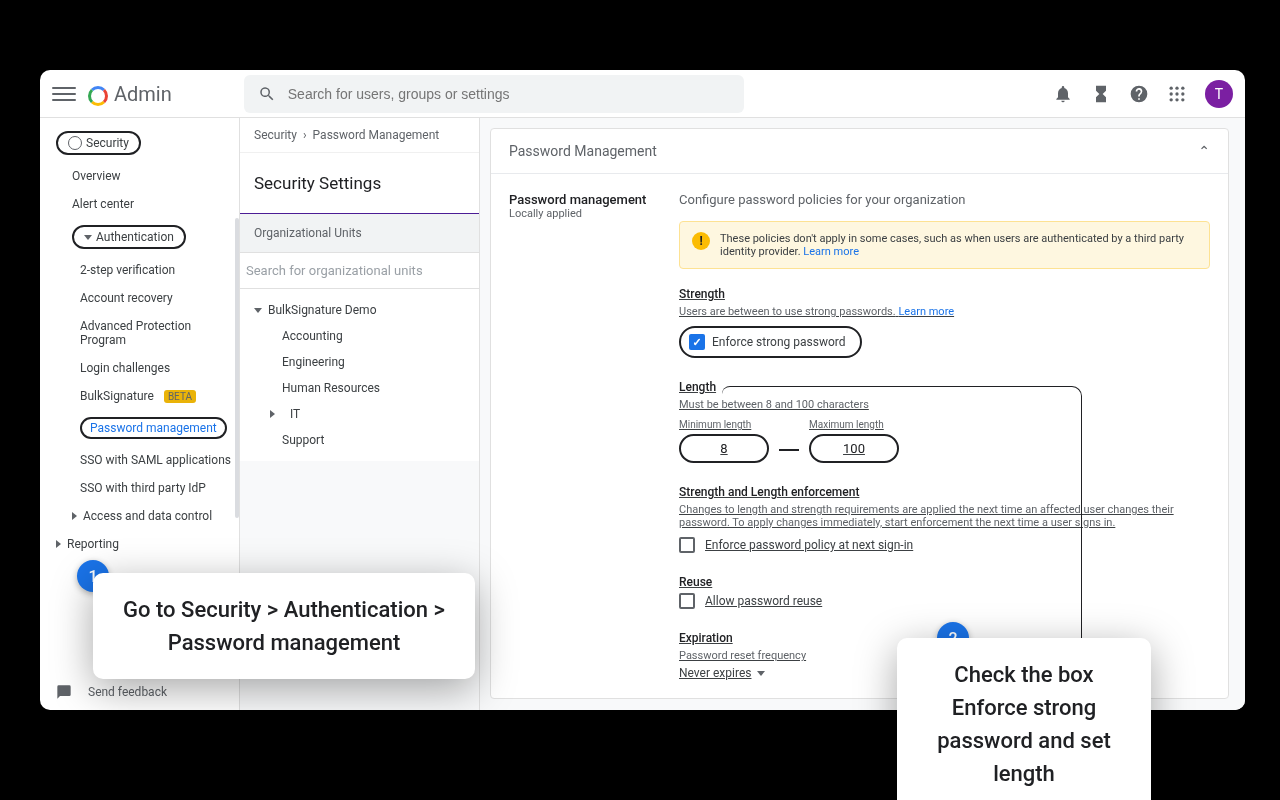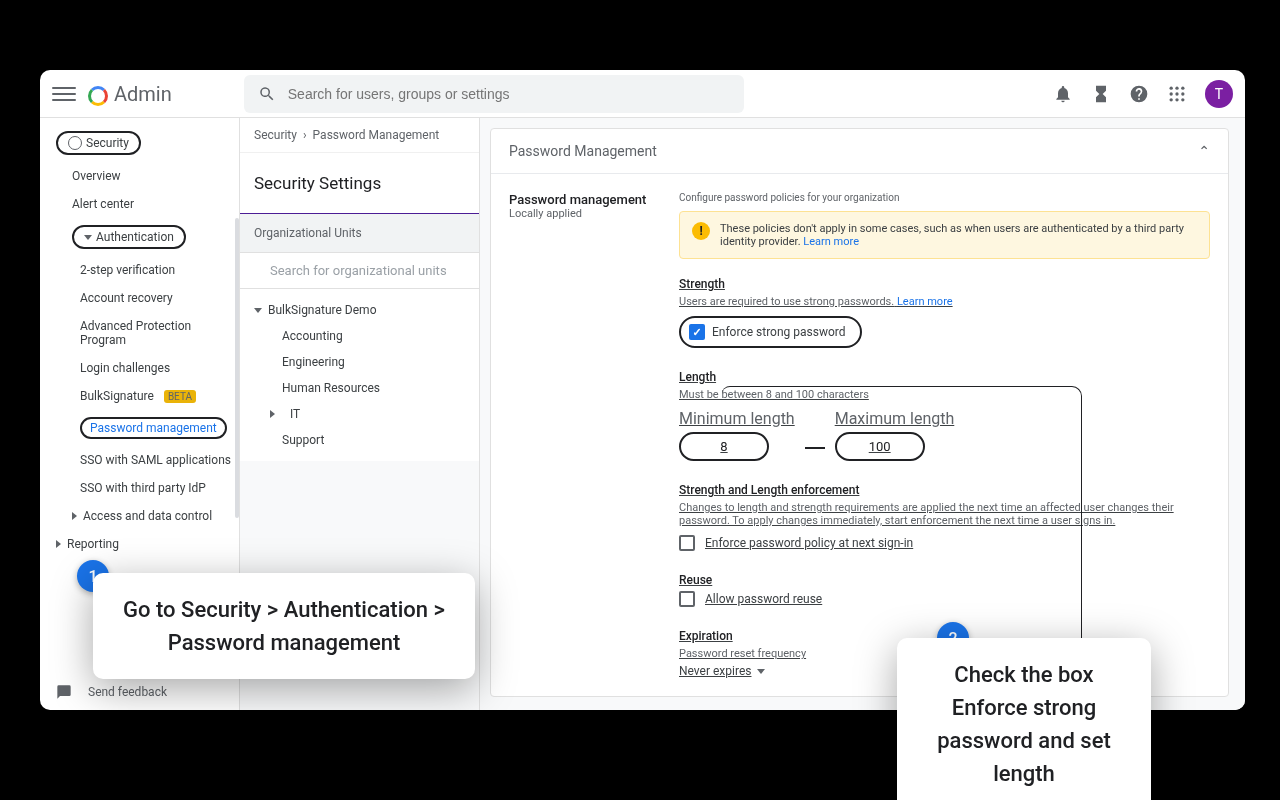--- a/index.html
+++ b/index.html
@@ -28,48 +28,48 @@
 .arrow-r { width: 0; height: 0; border-top: 4px solid transparent; border-bottom: 4px solid transparent; border-left: 5px solid #5f6368; }
 .arrow-d { width: 0; height: 0; border-left: 4px solid transparent; border-right: 4px solid transparent; border-top: 5px solid #5f6368; }
 .pill-blue { border: 2px solid #202124; border-radius: 12px; padding: 2px 8px; color: #1a73e8; font-size: 12px; display: inline-block; }
 .beta { background: #eab308; color: #5f6368; font-size: 10px; padding: 1px 4px; border-radius: 3px; margin-left: 4px; }
 .feedback { position: absolute; bottom: 10px; left: 16px; font-size: 12px; color: #5f6368; display: flex; align-items: center; gap: 16px; }
 .ou-panel { width: 240px; background: #f8f9fa; border-right: 1px solid #e0e0e0; }
 .breadcrumb { padding: 10px 14px; font-size: 12px; color: #5f6368; background: #fff; border-bottom: 1px solid #f0f0f0; }
 .breadcrumb .sep { margin: 0 6px; }
 .ou-title { font-size: 17px; color: #202124; padding: 20px 14px; background: #fff; }
 .ou-header { padding: 12px 14px; font-size: 12px; color: #5f6368; background: #f1f3f4; border-top: 1px solid #4c1d95; border-bottom: 1px solid #e0e0e0; }
-.ou-search { padding: 10px 30px; font-size: 13px; color: #9aa0a6; border-bottom: 1px solid #e0e0e0; background: #fff; }
+.ou-search { padding: 10px 6px; font-size: 13px; color: #9aa0a6; border-bottom: 1px solid #e0e0e0; background: #fff; }
 .ou-tree { padding: 8px 0; background: #fff; }
 .ou-item { padding: 6px 14px; font-size: 12px; color: #3c4043; display: flex; align-items: center; gap: 6px; cursor: pointer; }
 .ou-indent1 { padding-left: 42px; }
 .ou-indent2 { padding-left: 30px; }
 .main { flex: 1; background: #f8f9fa; overflow-y: auto; }
 .main-inner { margin: 10px 16px 10px 10px; background: #fff; border: 1px solid #e0e0e0; border-radius: 4px; }
 .section-head { padding: 14px 18px; border-bottom: 1px solid #e8eaed; display: flex; justify-content: space-between; align-items: center; color: #5f6368; font-size: 14px; }
 .content-row { display: flex; padding: 18px; gap: 20px; }
 .left-col { width: 150px; }
 .left-col .ttl { font-size: 13px; font-weight: 500; color: #202124; }
 .left-col .sub { font-size: 11px; color: #5f6368; }
 .right-col { flex: 1; }
-.desc { font-size: 10px; color: #5f6368; margin-bottom: 8px; }
+.desc { font-size: 13px; color: #5f6368; margin-bottom: 14px; }
 .warning { background: #fef7e0; border: 1px solid #fde293; border-radius: 4px; padding: 10px 12px; display: flex; gap: 10px; font-size: 11px; color: #3c4043; margin-bottom: 18px; }
 .warn-icon { width: 18px; height: 18px; background: #fbbc04; border-radius: 50%; color: #202124; display: flex; align-items: center; justify-content: center; font-size: 12px; font-weight: bold; flex-shrink: 0; }
 .lm { color: #1a73e8; cursor: pointer; }
 .field-group { margin-bottom: 22px; text-decoration: underline; }
 .field-title { font-size: 12px; font-weight: 500; color: #202124; margin-bottom: 4px; }
 .field-sub { font-size: 11px; color: #5f6368; margin-bottom: 8px; }
 .check-pill { border: 2px solid #202124; border-radius: 16px; padding: 6px 14px 6px 8px; display: inline-flex; align-items: center; gap: 7px; font-size: 12px; }
 .checkbox { width: 16px; height: 16px; border-radius: 2px; display: flex; align-items: center; justify-content: center; }
 .checkbox.checked { background: #1a73e8; }
 .checkbox.checked::after { content: '✓'; color: #fff; font-size: 11px; font-weight: bold; }
 .checkbox.unchecked { border: 2px solid #5f6368; }
 .length-row { display: flex; align-items: center; gap: 10px; }
 .length-field { display: flex; flex-direction: column; gap: 4px; }
-.length-label { font-size: 16px; color: #5f6368; }
+.length-label { font-size: 10px; color: #5f6368; }
 .length-pill { border: 2px solid #202124; border-radius: 16px; padding: 5px 0; width: 90px; text-align: center; font-size: 13px; color: #202124; }
 .connector { height: 2px; background: #202124; flex: 0 0 20px; margin-top: 16px; }
 .cb-row { display: flex; align-items: center; gap: 10px; font-size: 12px; color: #3c4043; }
 .expiration-sel { font-size: 12px; color: #3c4043; display: flex; align-items: center; gap: 6px; margin-top: 4px; }
 .chev { font-size: 14px; color: #5f6368; }
 .callout { position: absolute; background: #fff; border-radius: 10px; box-shadow: 0 10px 40px rgba(0,0,0,0.35); padding: 20px 28px; font-size: 22px; font-weight: 500; color: #202124; text-align: center; line-height: 1.5; }
 .callout-badge { position: absolute; width: 32px; height: 32px; border-radius: 50%; background: #1a73e8; color: #fff; display: flex; align-items: center; justify-content: center; font-size: 16px; font-weight: 500; box-shadow: 0 2px 6px rgba(0,0,0,0.3); }
 .conn-line { position: absolute; border: 1px solid #202124; border-radius: 8px; pointer-events: none; }
 .sb-scroll { position:absolute; right:0; top:100px; width:4px; height:300px; background:#dadce0; border-radius:2px; }
 </style>
@@ -197,21 +197,21 @@
             <div class="sub">Locally applied</div>
           </div>
           <div class="right-col">
             <div class="desc">Configure password policies for your organization</div>
             <div class="warning">
               <div class="warn-icon">!</div>
               <div><span>These policies don't apply in some cases, such as when users are authenticated by a third party identity provider.</span> <span class="lm">Learn more</span></div>
             </div>
             <div class="field-group">
               <div class="field-title">Strength</div>
-              <div class="field-sub"><span>Users are required to use strong passwords.</span> <span class="lm">Learn more</span></div>
+              <div class="field-sub"><span>Users are between to use strong passwords.</span> <span class="lm">Learn more</span></div>
               <div class="check-pill">
                 <span class="checkbox checked"></span>
                 <span>Enforce strong password</span>
               </div>
             </div>
             <div class="field-group">
               <div class="field-title">Length</div>
               <div class="field-sub">Must be between 8 and 100 characters</div>
               <div class="length-row">
                 <div class="length-field">

